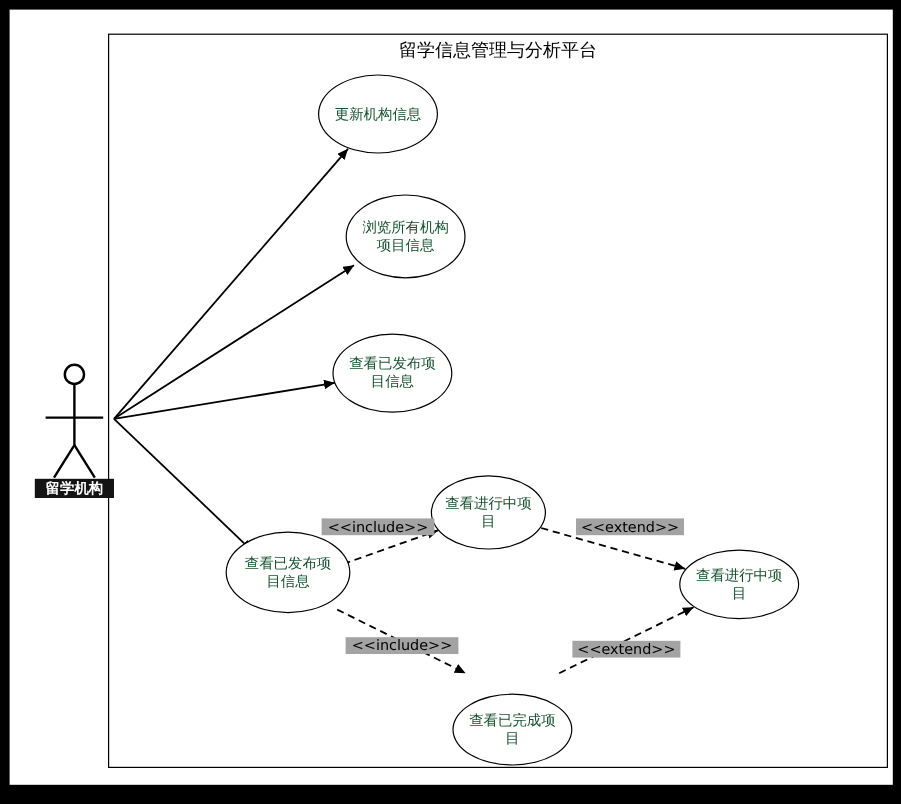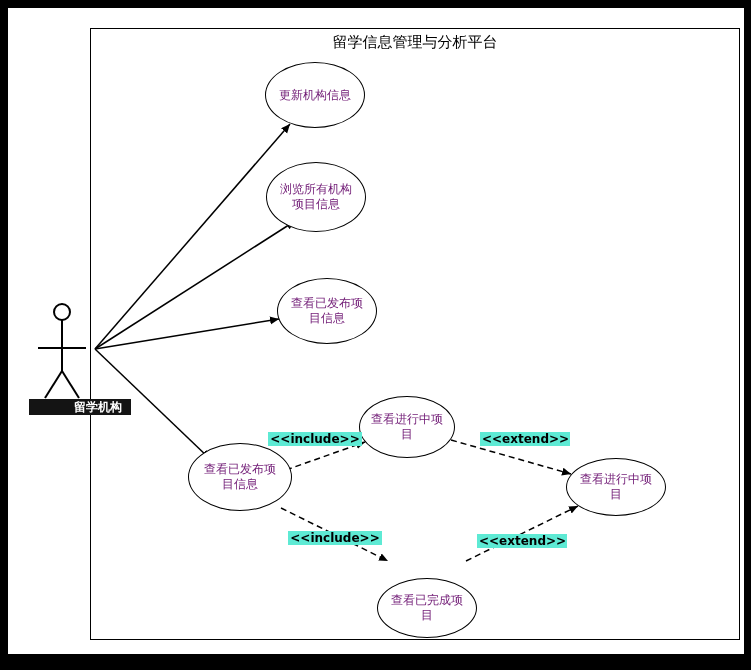--- a/index.html
+++ b/index.html
@@ -58,46 +58,44 @@
     align-items: center;
     justify-content: center;
     box-sizing: border-box;
   }
   .usecase .uc-label {
     display: block;
     width: 76px;
     text-align: center;
     font-size: 12px;
     line-height: 15px;
-    color: #701a75;
+    color: #14532d;
     word-break: break-all;
   }
   .relation-label {
     position: absolute;
     font-size: 12px;
     color: #000;
     text-align: center;
-    background: #5eead4;
+    background: #a3a3a3;
     padding: 0 2px;
     white-space: nowrap;
-    font-weight: bold;
   }
   .actor-label {
     position: absolute;
     left: 29px;
     top: 399px;
     width: 66px;
     height: 16px;
     background: #141414;
     color: #ffffff;
     font-size: 12px;
     line-height: 16px;
     text-align: center;
     font-weight: bold;
-    padding-left: 36px;
   }
 </style>
 </head>
 <body>
 
 <div class="canvas"></div>
 
 <div class="system-boundary"></div>
 <div class="diagram-title">留学信息管理与分析平台</div>
 
@@ -128,21 +126,21 @@
     <line x1="281" y1="508" x2="388" y2="561" marker-end="url(#arrow)"></line>
     <line x1="451" y1="440" x2="571" y2="474" marker-end="url(#arrow)"></line>
     <line x1="466" y1="561" x2="578" y2="506" marker-end="url(#arrow)"></line>
   </g>
 </svg>
 
 <div class="usecase" style="left:265px; top:62px;  width:100px; height:66px;">
   <span class="uc-label">更新机构信息</span>
 </div>
 
-<div class="usecase" style="left:266px; top:162px; width:100px; height:70px;">
+<div class="usecase" style="left:288px; top:162px; width:100px; height:70px;">
   <span class="uc-label">浏览所有机构项目信息</span>
 </div>
 
 <div class="usecase" style="left:277px; top:278px; width:100px; height:66px;">
   <span class="uc-label">查看已发布项目信息</span>
 </div>
 
 <div class="usecase" style="left:188px; top:443px; width:104px; height:68px;">
   <span class="uc-label">查看已发布项目信息</span>
 </div>

